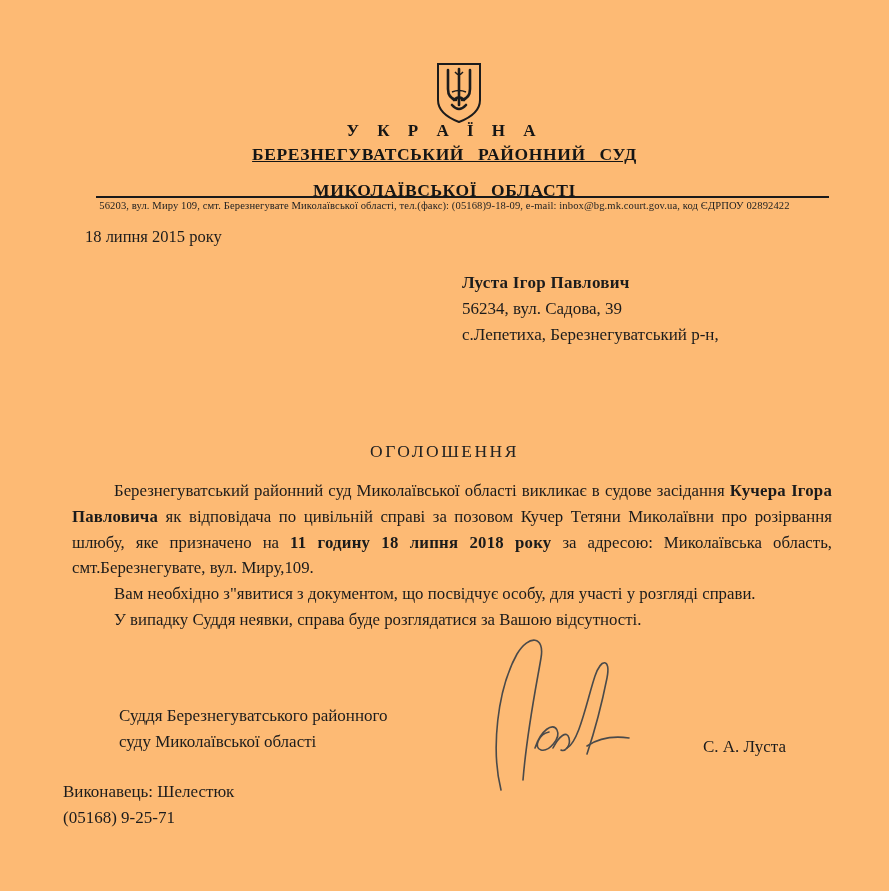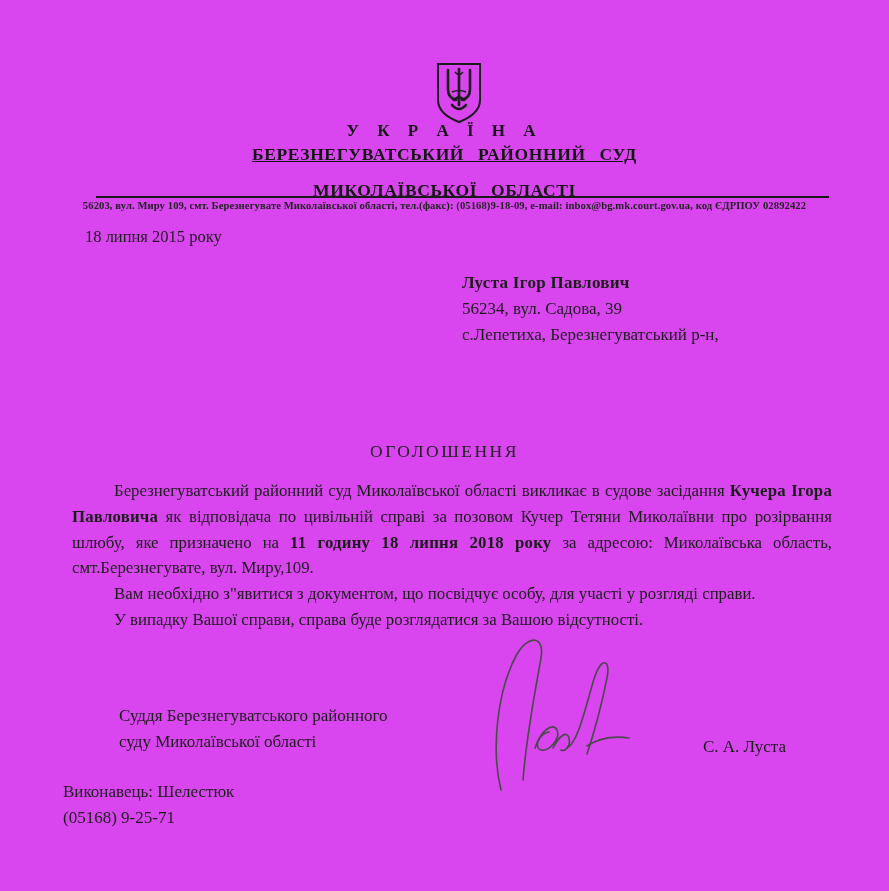--- a/index.html
+++ b/index.html
@@ -1,32 +1,32 @@
 <!DOCTYPE html>
 <html><head>
 <meta charset="utf-8">
 <style>
   html,body{margin:0;padding:0;}
   body{background:#ffffff;font-family:"Liberation Serif","DejaVu Serif",serif;}
   .page{
     position:relative;
     width:889px;height:891px;
-    background:#d946ef;
+    background:#fdba74;
     color:#1c1c1c;
     overflow:hidden;
   }
   .abs{position:absolute;}
   .center{left:0;width:889px;text-align:center;}
 
   
   .country{top:121px;font-size:17px;font-weight:bold;letter-spacing:7px;color:#151515;}
   .court1{top:144px;font-size:17.5px;font-weight:bold;word-spacing:9px;letter-spacing:.6px;color:#151515;text-decoration:underline;}
   .court2{top:180px;font-size:17.5px;font-weight:bold;word-spacing:9px;letter-spacing:.6px;color:#151515;}
   .rule{top:196px;left:96px;width:733px;height:2px;background:#1a1a1a;}
-  .contact{top:200px;font-size:10.6px;color:#222;letter-spacing:.1px;font-weight:bold;}
+  .contact{top:200px;font-size:10.6px;color:#222;letter-spacing:.1px;}
 
   
   .date{top:227px;left:85px;font-size:16.5px;}
   .ref{top:250px;left:85px;font-size:16.5px;}
   .ref .num{text-decoration:underline;text-underline-offset:3px;padding:0 6px 0 10px;}
 
   
   .recipient{top:270px;left:462px;font-size:17px;line-height:26px;}
   .recipient .name{font-weight:bold;letter-spacing:.3px;}
 
@@ -82,21 +82,21 @@
     <div class="name">Луста Ігор Павлович</div>
     <div>56234, вул. Садова, 39</div>
     <div>с.Лепетиха, Березнегуватський р-н,</div>
   </div>
 
   <div class="abs center doc-title">ОГОЛОШЕННЯ</div>
 
   <div class="abs body-text">
     <p><span>Березнегуватський районний суд Миколаївської області   викликає в судове засідання </span><b>Кучера Ігора Павловича</b><span> як відповідача по цивільній справі за позовом Кучер Тетяни Миколаївни про розірвання шлюбу, яке призначено на </span><b>11 годину 18 липня  2018 року</b><span> за адресою: Миколаївська область, смт.Березнегувате, вул. Миру,109.</span></p>
     <p>Вам необхідно з"явитися з документом, що посвідчує особу, для участі у розгляді справи.</p>
-    <p>У випадку Вашої справи, справа буде розглядатися за Вашою  відсутності.</p>
+    <p>У випадку Суддя неявки, справа буде розглядатися за Вашою  відсутності.</p>
   </div>
 
   <div class="abs sig">
     <svg width="210" height="165" viewBox="0 0 210 165" xmlns="http://www.w3.org/2000/svg">
       <g fill="none" stroke="#4a4a4a" stroke-width="1.6" stroke-linecap="round">
         <path d="M18 160 C8 120 14 60 34 24 C46 4 62 6 58 28 C54 52 44 100 40 150"></path>
         <path d="M52 118 C58 100 70 92 74 100 C78 108 66 122 58 120 C50 118 56 104 66 102"></path>
         <path d="M70 118 C76 106 84 100 86 108 C88 116 82 122 78 120"></path>
         <path d="M84 118 C96 112 104 70 112 46 C118 28 128 28 124 48 C118 78 108 112 104 124"></path>
         <path d="M104 116 C116 108 132 106 146 108"></path>

